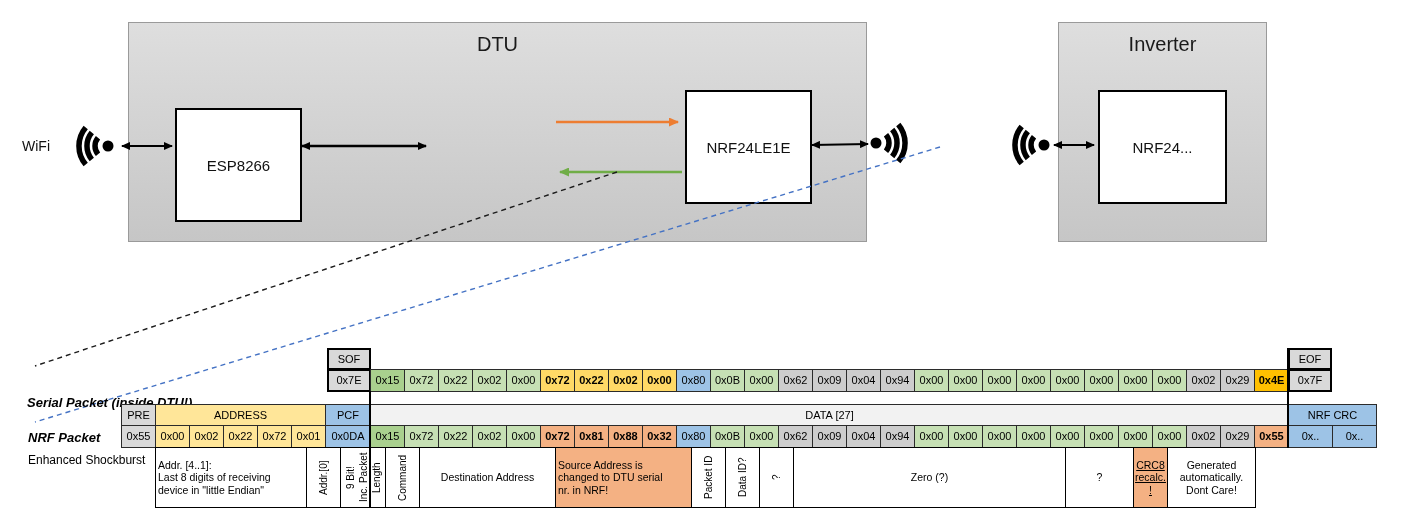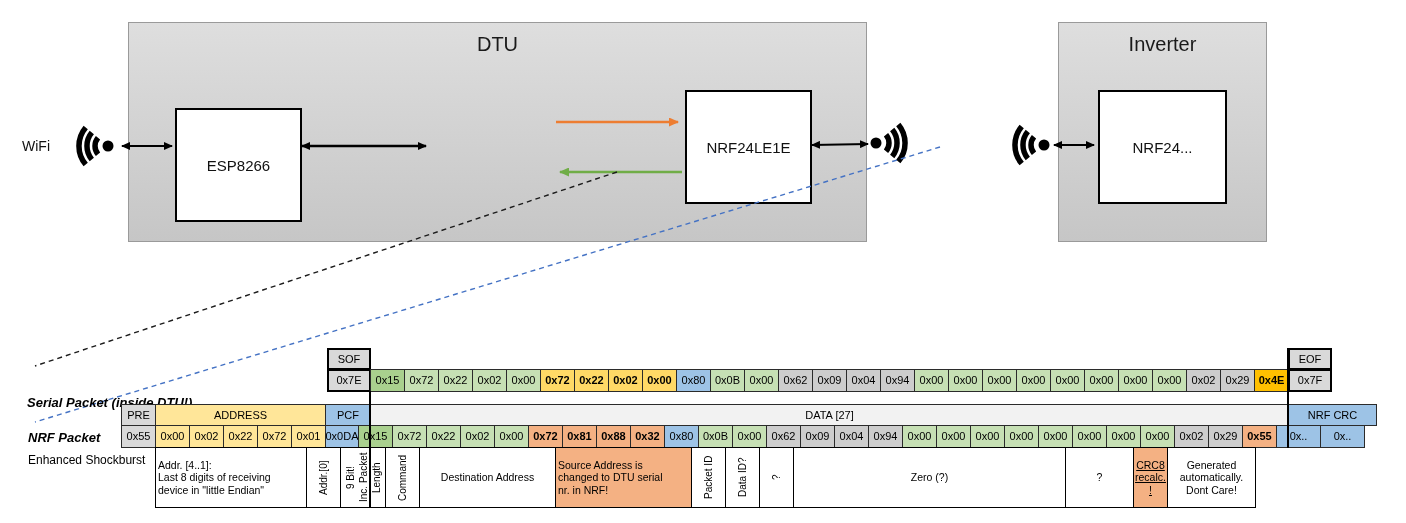--- a/index.html
+++ b/index.html
@@ -141,21 +141,21 @@
         <div class="cell" style="width: 919px; background: rgb(242, 242, 242);">DATA [27]</div>
         <div class="cell" style="width: 89px; background: rgb(157, 195, 230);">NRF CRC</div>
       </div>
     <div class="row r-val">
         <div class="cell" style="width: 35px; background: rgb(217, 217, 217);">0x55</div>
         <div class="cell" style="width: 35px; background: rgb(255, 230, 153);">0x00</div>
         <div class="cell" style="width: 35px; background: rgb(255, 230, 153);">0x02</div>
         <div class="cell" style="width: 35px; background: rgb(255, 230, 153);">0x22</div>
         <div class="cell" style="width: 35px; background: rgb(255, 230, 153);">0x72</div>
         <div class="cell" style="width: 35px; background: rgb(255, 230, 153);">0x01</div>
-        <div class="cell" style="width: 34px; background: rgb(157, 195, 230);">0x0DA</div>
+        <div class="cell" style="width: 46px; background: rgb(157, 195, 230);">0x0DA</div>
         <div class="cell" style="width: 35px; background: rgb(169, 208, 142);">0x15</div>
         <div class="cell" style="width: 35px; background: rgb(198, 224, 180);">0x72</div>
         <div class="cell" style="width: 35px; background: rgb(198, 224, 180);">0x22</div>
         <div class="cell" style="width: 35px; background: rgb(198, 224, 180);">0x02</div>
         <div class="cell" style="width: 35px; background: rgb(198, 224, 180);">0x00</div>
         <div class="cell bold" style="width: 35px; background: rgb(244, 177, 131);">0x72</div>
         <div class="cell bold" style="width: 35px; background: rgb(244, 177, 131);">0x81</div>
         <div class="cell bold" style="width: 35px; background: rgb(244, 177, 131);">0x88</div>
         <div class="cell bold" style="width: 35px; background: rgb(244, 177, 131);">0x32</div>
         <div class="cell" style="width: 35px; background: rgb(157, 195, 230);">0x80</div>

